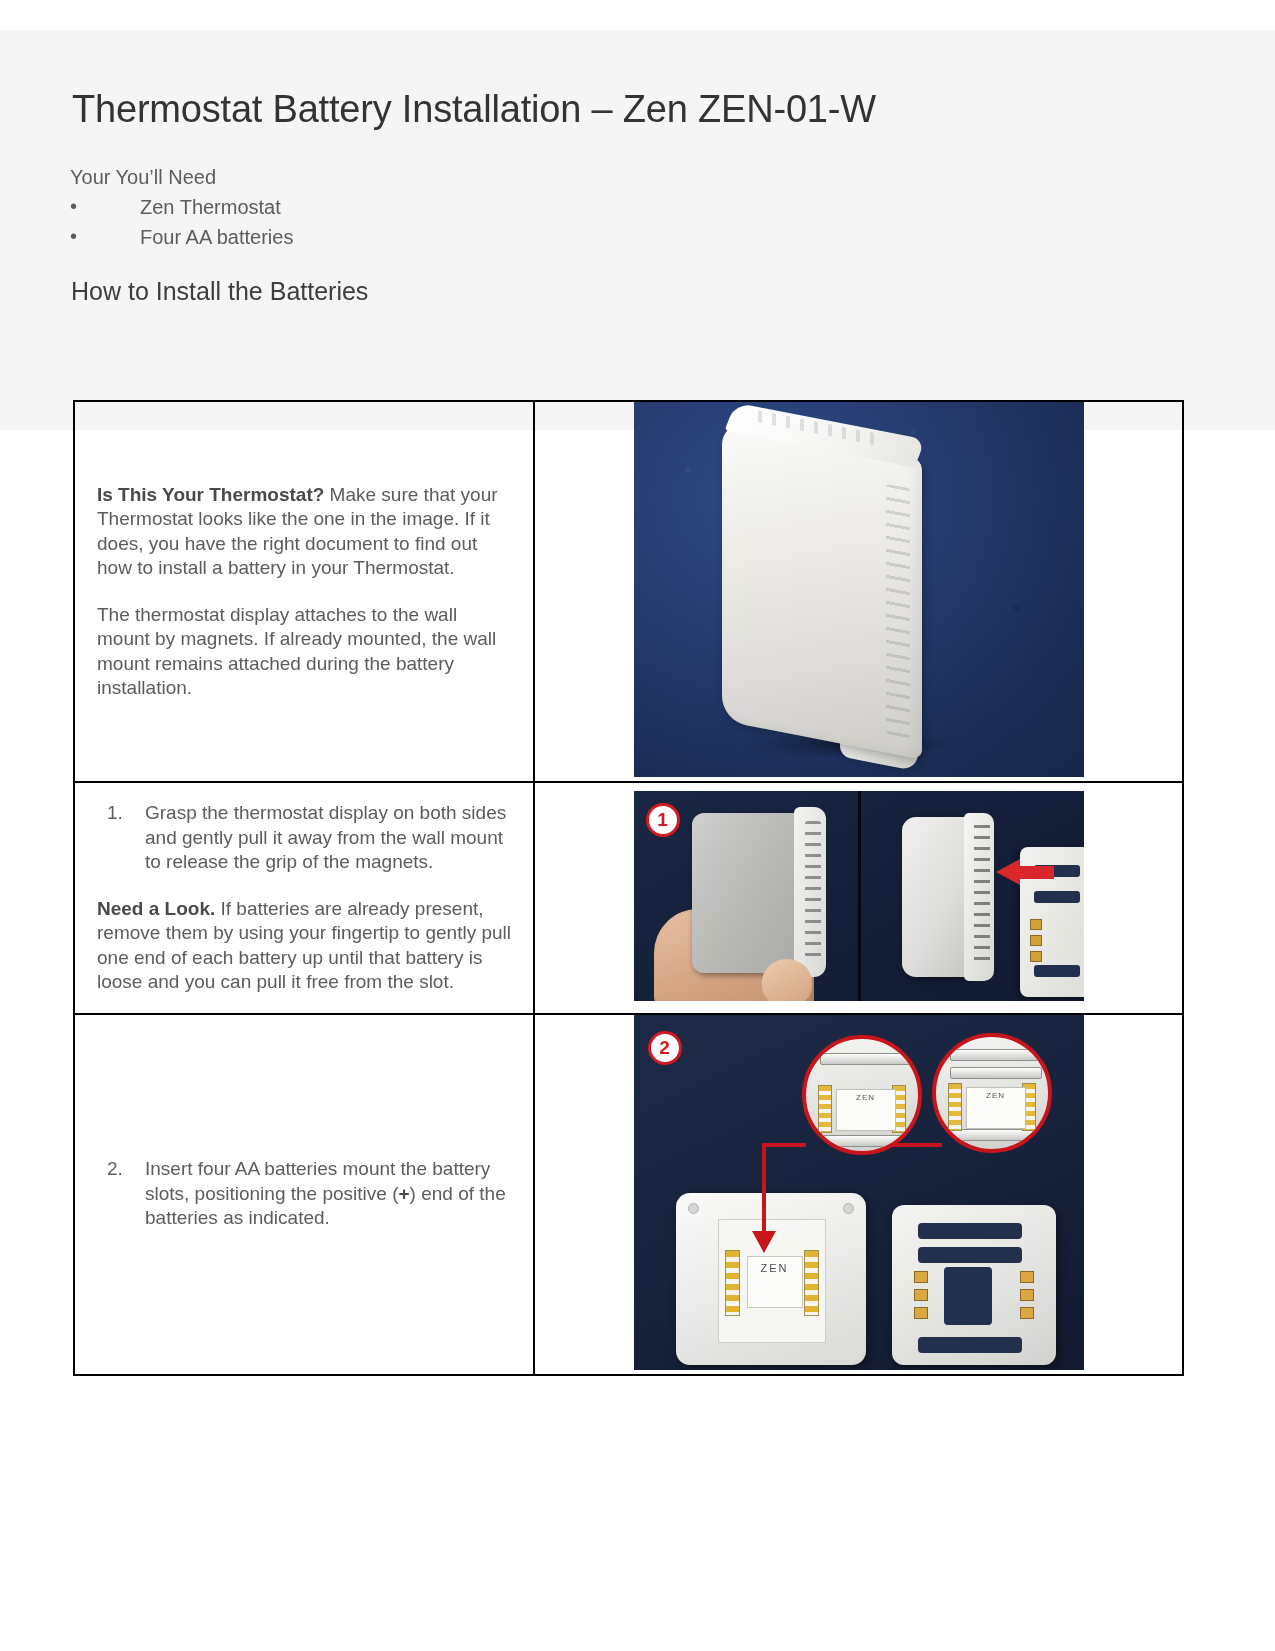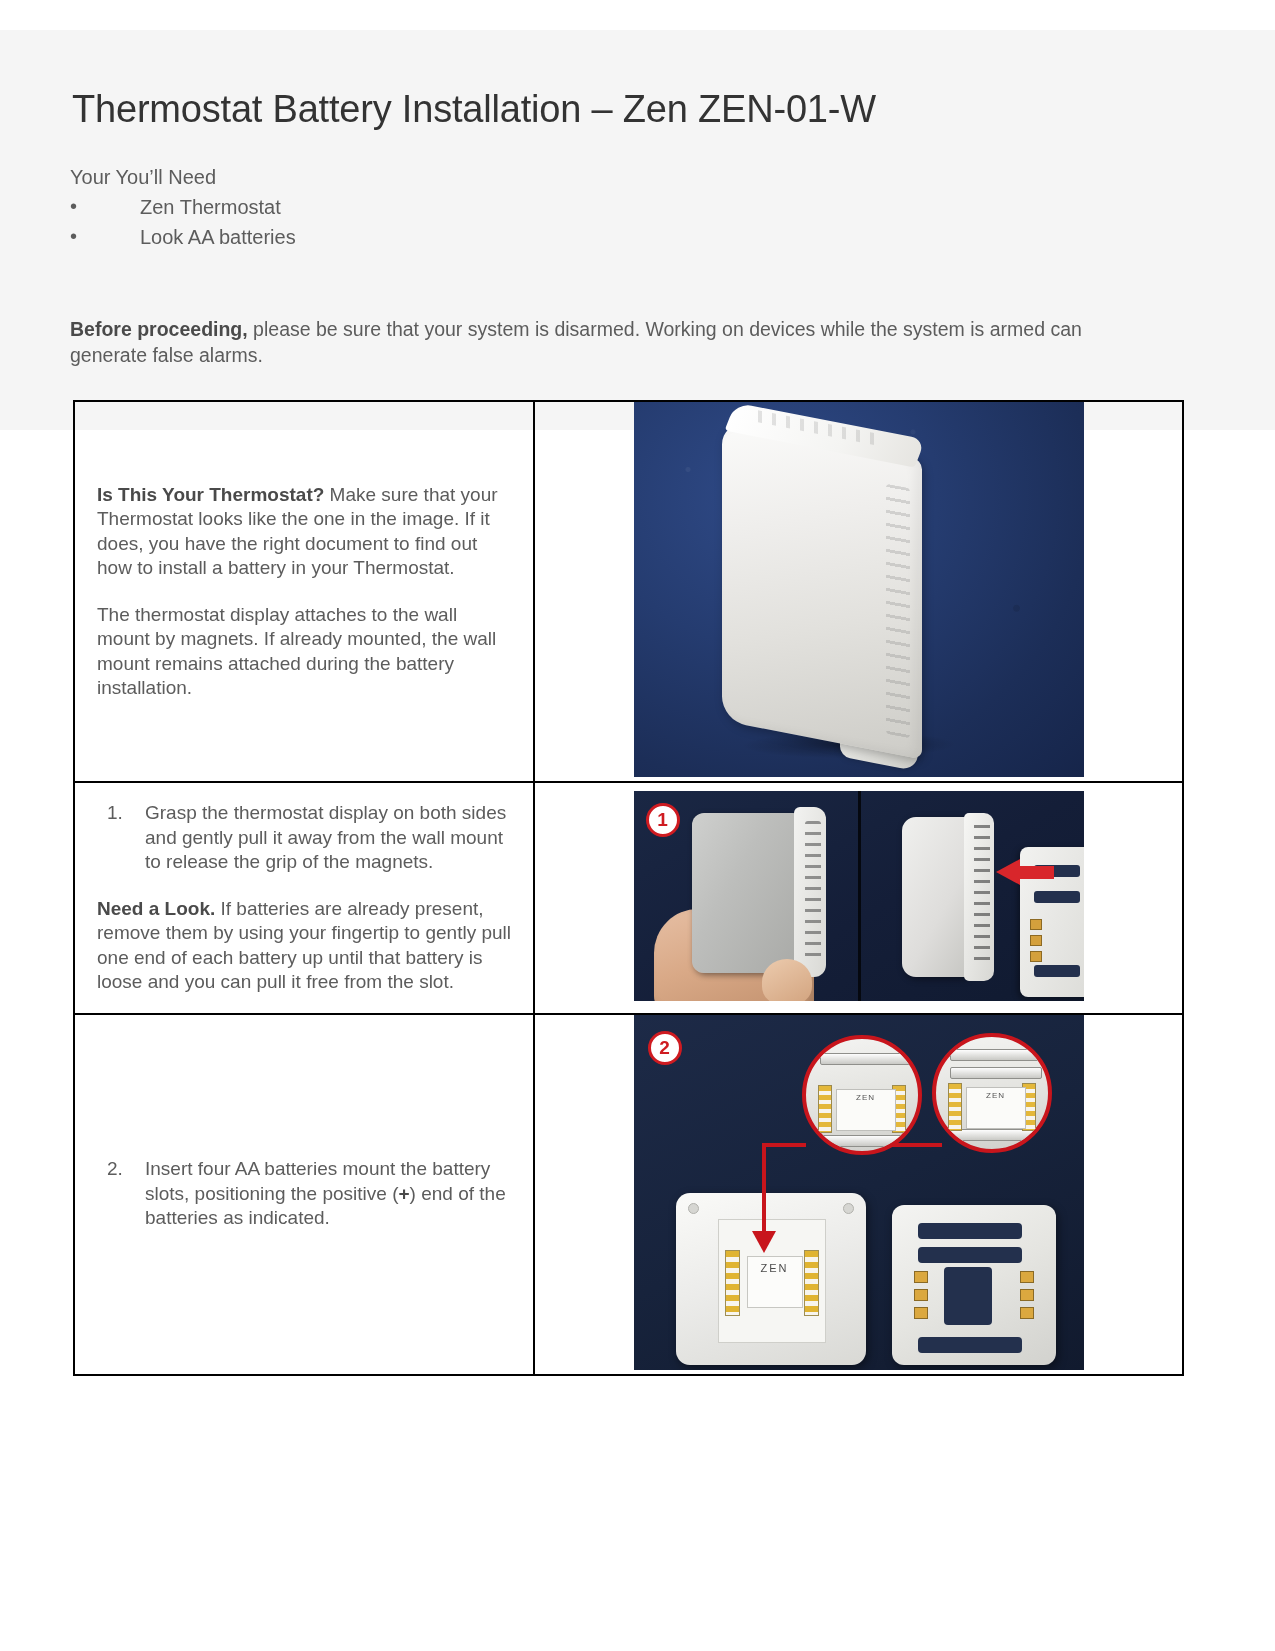--- a/index.html
+++ b/index.html
@@ -431,28 +431,26 @@
 
   <div class="need-label">Your You’ll Need</div>
 
   <ul class="need-list">
     <li>
       <span class="bullet">•</span>
       <span>Zen Thermostat</span>
     </li>
     <li>
       <span class="bullet">•</span>
-      <span>Look AA batteries</span>
+      <span>Four AA batteries</span>
     </li>
   </ul>
 
-
-  <div class="para" id="para-before">
-    <b>Before proceeding,</b><span> please be sure that your system is disarmed. Working on devices while the system is armed can generate false alarms.</span>
-  </div>
+  <div class="sub-heading">How to Install the Batteries</div>
+
 
 </div>
 
 <table class="steps-table">
   <colgroup>
       <col class="col-text">
       <col class="col-img">
     </colgroup>
   <tbody>
 

